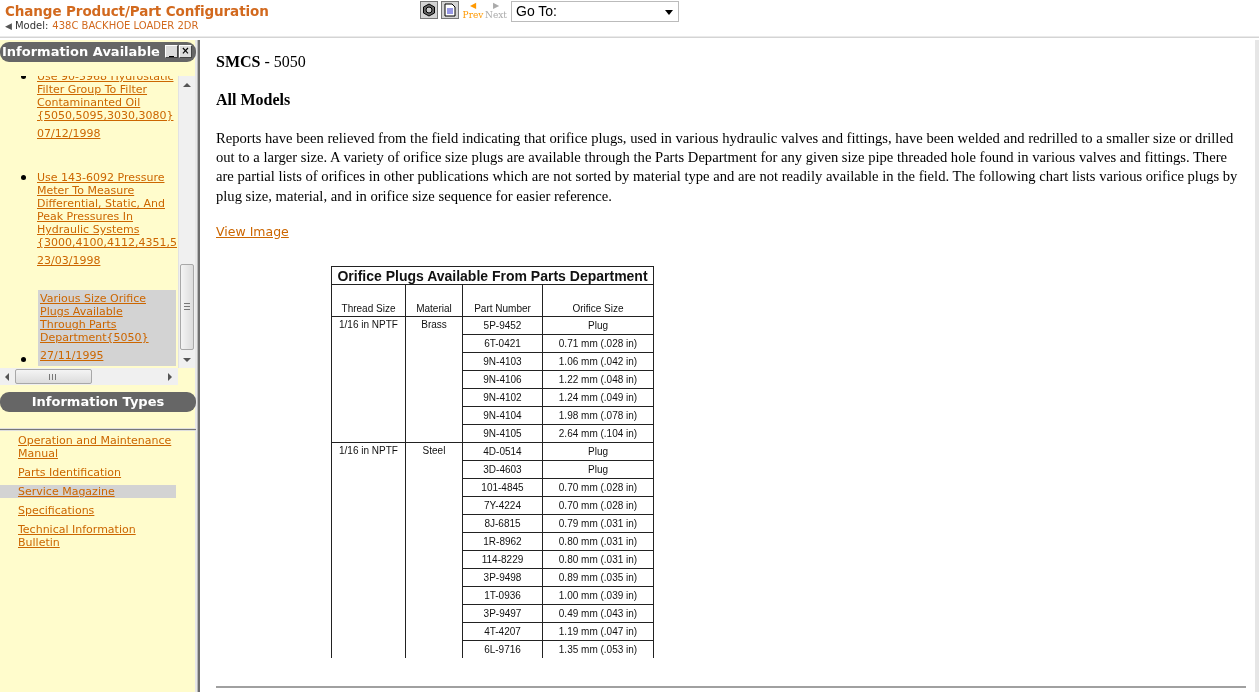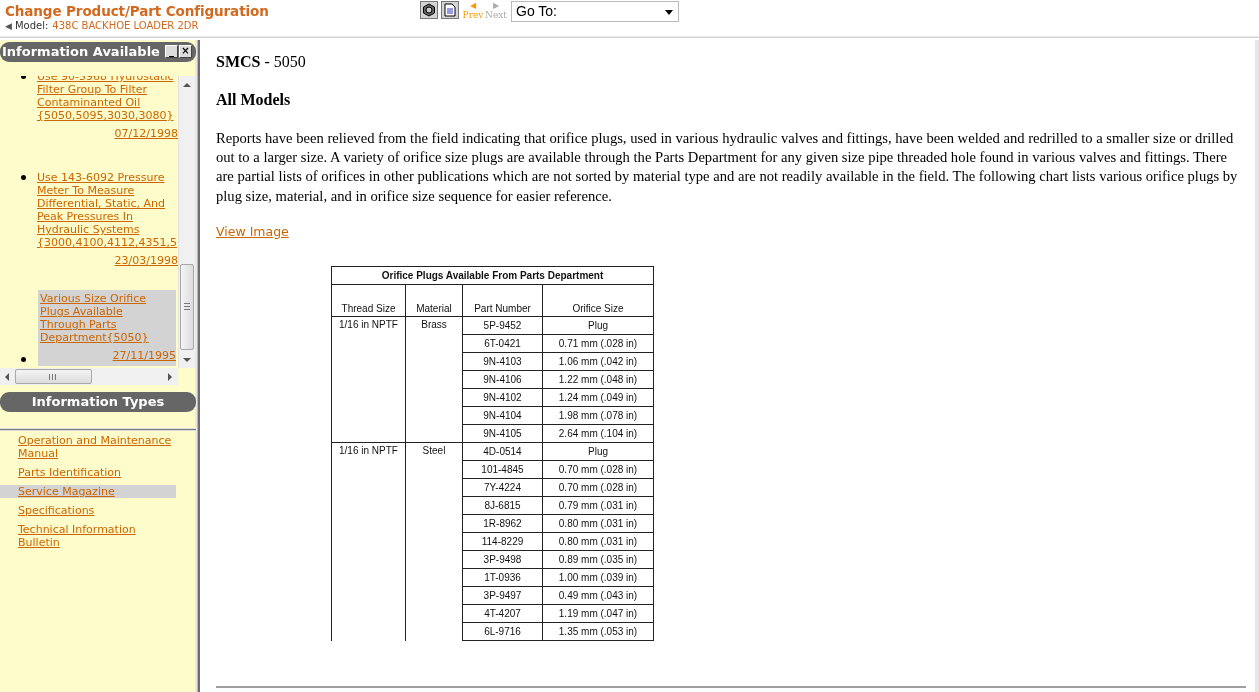--- a/index.html
+++ b/index.html
@@ -33,21 +33,21 @@
   #info-types-header { top: 392px; text-align: center; padding-left: 0; }
   .win-btn { position: absolute; top: 3px; width: 13px; height: 13px; background: #dcdcdc; border: 1px solid #fff; border-right-color: #444; border-bottom-color: #444; color: #000; font-size: 10px; line-height: 10px; text-align: center; font-weight: bold; }
   #minimize-btn { left: 165px; }
   #close-btn { left: 179px; }
 
   #info-available-list { position: absolute; left: 0; top: 76px; width: 178px; height: 290px; overflow: hidden; }
   .doc-item { position: absolute; left: 0; width: 178px; font-size: 11px; line-height: 13px; }
   .doc-item .bullet { position: absolute; left: 21px; width: 5px; height: 5px; background: #000; border-radius: 50%; }
   .doc-item .text { position: absolute; left: 37px; width: 141px; white-space: nowrap; overflow: hidden; }
   .doc-link { color: #cc6600; text-decoration: underline; display: block; }
-  .doc-date { color: #cc6600; text-decoration: underline; display: block; margin-top: 5px; text-align: right; }
+  .doc-date { color: #cc6600; text-decoration: underline; display: block; margin-top: 5px; }
   .doc-item.selected .text { background: #d3d3d3; left: 37px; padding-left: 2px; width: 138px; }
 
   #v-scroll { position: absolute; left: 178px; top: 76px; width: 17px; height: 292px; background: #f0f0f0; border-left: 1px solid #e2e2e2; }
   #v-scroll .up { position: absolute; left: 4px; top: 7px; width: 0; height: 0; border-left: 4px solid transparent; border-right: 4px solid transparent; border-bottom: 4px solid #555; }
   #v-scroll .down { position: absolute; left: 4px; bottom: 6px; width: 0; height: 0; border-left: 4px solid transparent; border-right: 4px solid transparent; border-top: 4px solid #555; }
   #v-scroll .thumb { position: absolute; left: 1px; top: 188px; width: 14px; height: 86px; background: linear-gradient(to right, #f4f4f4, #dcdcdc); border: 1px solid #a8a8a8; border-radius: 2px; }
   #v-scroll .thumb .grip { position: absolute; left: 3px; top: 38px; width: 6px; height: 7px; border-top: 1px solid #777; border-bottom: 1px solid #777; }
   #v-scroll .thumb .grip::after { content: ""; position: absolute; left: 0; top: 2px; width: 6px; height: 1px; background: #777; }
 
   #h-scroll { position: absolute; left: 0; top: 368px; width: 178px; height: 17px; background: #f0f0f0; }
@@ -69,21 +69,21 @@
   #smcs-line { position: absolute; left: 15px; top: 13px; font-size: 16px; }
   #smcs-line b { font-weight: bold; }
   #models-heading { position: absolute; left: 15px; top: 51px; font-size: 16px; font-weight: bold; }
   #body-paragraph { position: absolute; left: 15px; top: 89px; width: 1030px; font-size: 14.6px; line-height: 19.2px; }
   #view-image-link { position: absolute; left: 15px; top: 184px; font-family: "DejaVu Sans", sans-serif; font-size: 12.5px; color: #cc6600; text-decoration: underline; }
 
   
   #orifice-table-wrap { position: absolute; left: 130px; top: 226px; width: 325px; height: 392px; overflow: hidden; background: #fff; }
   #orifice-table { border-collapse: collapse; font-family: "Liberation Sans", "DejaVu Sans", sans-serif; font-size: 10px; color: #111; table-layout: fixed; }
   #orifice-table td, #orifice-table th { border: 1px solid #222; text-align: center; height: 18px; padding: 0; font-weight: normal; white-space: nowrap; }
-  #orifice-table .title-cell { font-weight: bold; height: 18px; font-size: 10px; }
+  #orifice-table .title-cell { font-weight: bold; height: 18px; font-size: 14px; }
   #orifice-table th.hdr { font-weight: normal; height: 32px; vertical-align: bottom; padding-bottom: 2px; line-height: 11px; }
   #orifice-table td.grp { vertical-align: top; padding-top: 2px; border-bottom: none; }
   #orifice-table td.grp-cont { border-top: none; border-bottom: none; }
   #orifice-table td.part { border-left: 1px solid #222; }
   #orifice-table .col-thread { width: 74px; }
   #orifice-table .col-material { width: 57px; }
   #orifice-table .col-part { width: 80px; }
   #orifice-table .col-size { width: 111px; }
 
   #bottom-rule { position: absolute; left: 15px; top: 646px; width: 1030px; height: 2px; background: #a0a0a0; }
@@ -275,20 +275,26 @@
             </tr>
             <tr>
               <td class="grp">1/16 in NPTF</td>
               <td class="grp">Steel</td>
               <td class="part">4D-0514</td>
               <td>Plug</td>
             </tr>
             <tr>
               <td class="grp-cont"></td>
               <td class="grp-cont"></td>
+              <td class="part">3D-4603</td>
+              <td>Plug</td>
+            </tr>
+            <tr>
+              <td class="grp-cont"></td>
+              <td class="grp-cont"></td>
               <td class="part">101-4845</td>
               <td>0.70 mm (.028 in)</td>
             </tr>
             <tr>
               <td class="grp-cont"></td>
               <td class="grp-cont"></td>
               <td class="part">7Y-4224</td>
               <td>0.70 mm (.028 in)</td>
             </tr>
             <tr>

